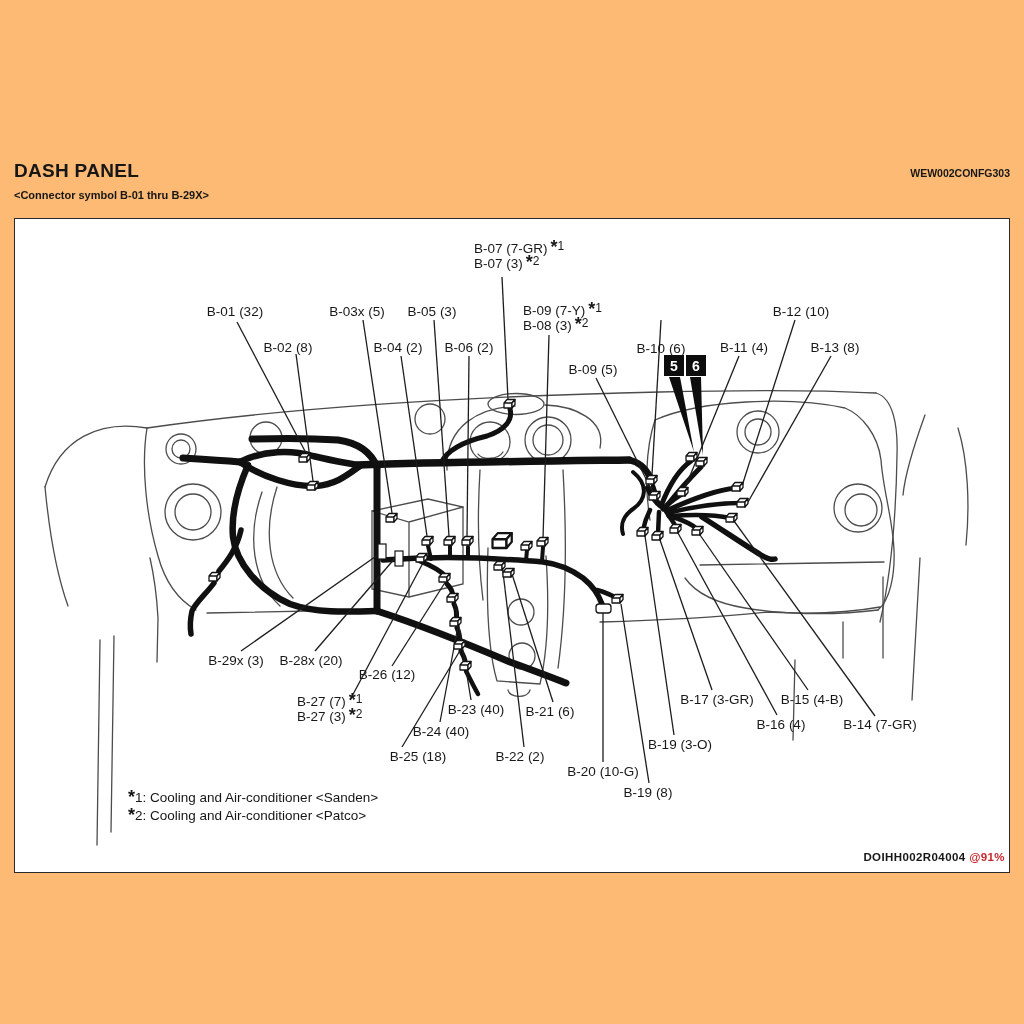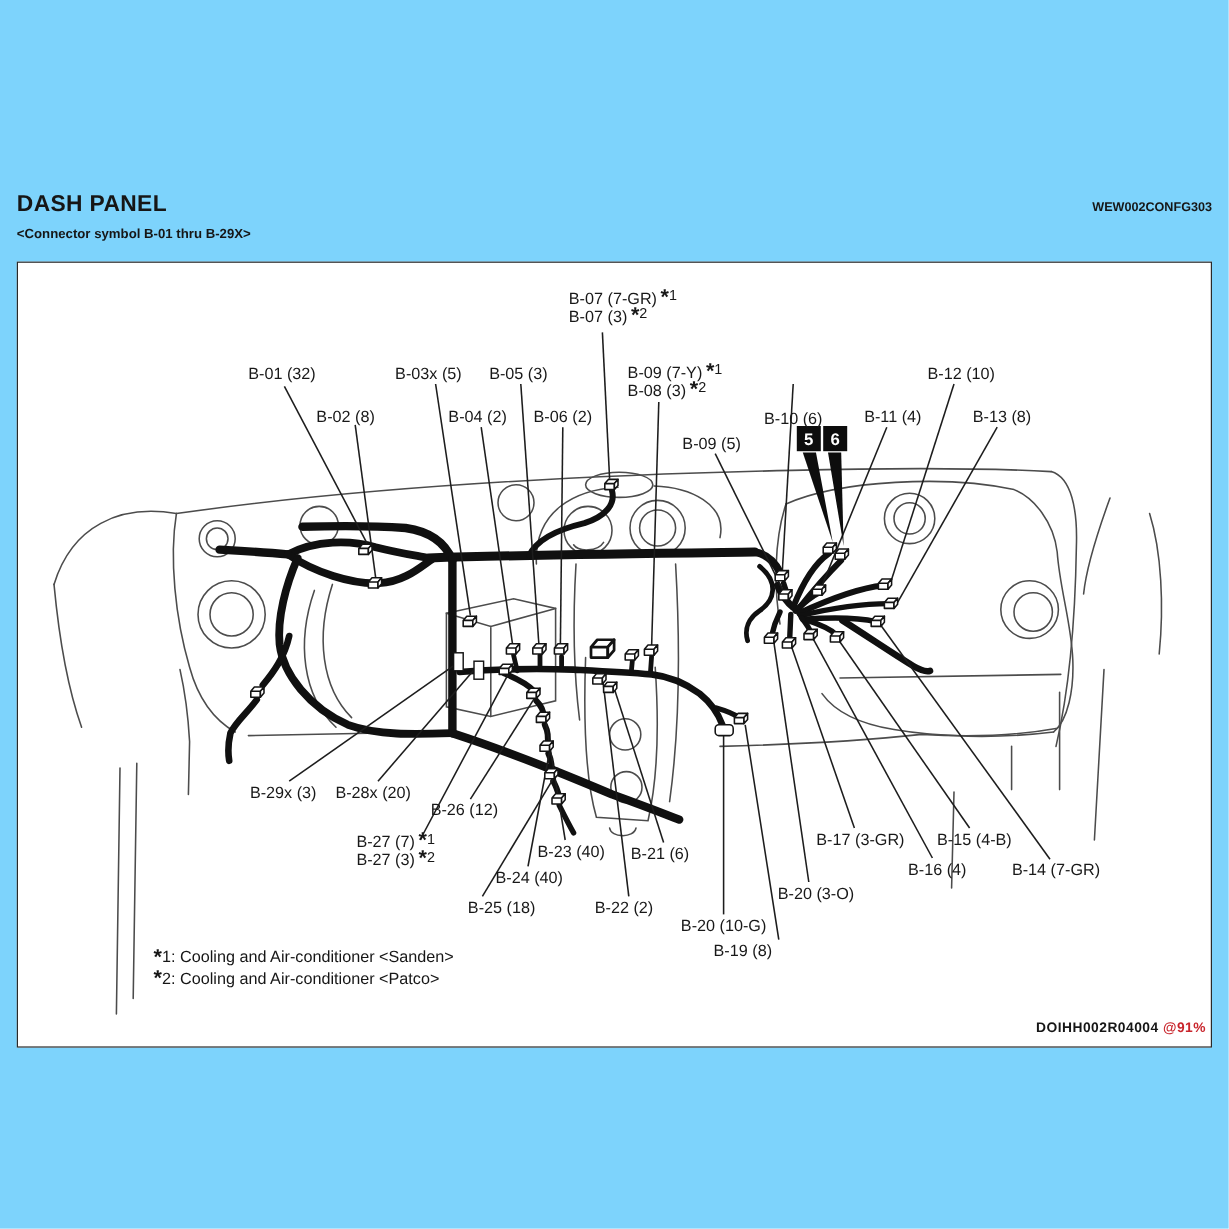--- a/index.html
+++ b/index.html
@@ -1,16 +1,16 @@
 <!DOCTYPE html>
 <html><head>
 <meta charset="utf-8">
 <style>
   html,body{margin:0;padding:0;background:#ffffff;}
-  #page{position:relative;width:1024px;height:1024px;background:#7dd3fc;overflow:hidden;
+  #page{position:relative;width:1024px;height:1024px;background:#fdba74;overflow:hidden;
         font-family:"Liberation Sans",sans-serif;color:#161616;}
   .abs{position:absolute;}
   #title{left:14px;top:160px;font-size:19px;font-weight:800;letter-spacing:.3px;}
   #doccode{right:14px;top:167px;font-size:10.5px;font-weight:700;}
   #subtitle{left:14px;top:189px;font-size:11px;font-weight:700;}
   #diagram-frame{left:14px;top:218px;width:994px;height:653px;border:1.6px solid #2a2a2a;background:#fff;}
   #drawing{left:0;top:0;width:1024px;height:1024px;}
   .clabel{position:absolute;white-space:nowrap;font-size:13.5px;color:#181818;line-height:15px;}
   .clabel.center{transform:translateX(-50%);}
   .lrow{display:flex;align-items:flex-start;}
@@ -248,22 +248,22 @@
       </div>
       <div class="clabel center" style="left: 593px; top: 362px;">B-09 (5)</div>
       <div class="clabel center" style="left: 661px; top: 304px; margin-top: 37px;">B-10 (6)</div>
       <div class="clabel center" style="left: 744px; top: 340px;">B-11 (4)</div>
       <div class="clabel center" style="left: 801px; top: 304px;">B-12 (10)</div>
       <div class="clabel center" style="left: 835px; top: 340px;">B-13 (8)</div>
       <div class="clabel center" style="left: 880px; top: 717px;">B-14 (7-GR)</div>
       <div class="clabel center" style="left: 812px; top: 692px;">B-15 (4-B)</div>
       <div class="clabel center" style="left: 781px; top: 717px;">B-16 (4)</div>
       <div class="clabel center" style="left: 717px; top: 692px;">B-17 (3-GR)</div>
-      <div class="clabel center" style="left: 680px; top: 737px;">B-20 (3-O)</div>
-      <div class="clabel center" style="left: 619px; top: 785px;">B-19 (8)</div>
+      <div class="clabel center" style="left: 680px; top: 737px;">B-19 (3-O)</div>
+      <div class="clabel center" style="left: 648px; top: 785px;">B-19 (8)</div>
       <div class="clabel center" style="left: 603px; top: 764px;">B-20 (10-G)</div>
       <div class="clabel center" style="left: 550px; top: 704px;">B-21 (6)</div>
       <div class="clabel center" style="left: 520px; top: 749px;">B-22 (2)</div>
       <div class="clabel center" style="left: 476px; top: 702px;">B-23 (40)</div>
       <div class="clabel center" style="left: 441px; top: 724px;">B-24 (40)</div>
       <div class="clabel center" style="left: 396px; top: 749px; padding-left: 44px;">B-25 (18)</div>
       <div class="clabel center" style="left: 387px; top: 667px;">B-26 (12)</div>
       <div class="clabel" style="left: 297px; top: 694px;">
         <div class="lrow">
           <span>B-27 (7)</span>

